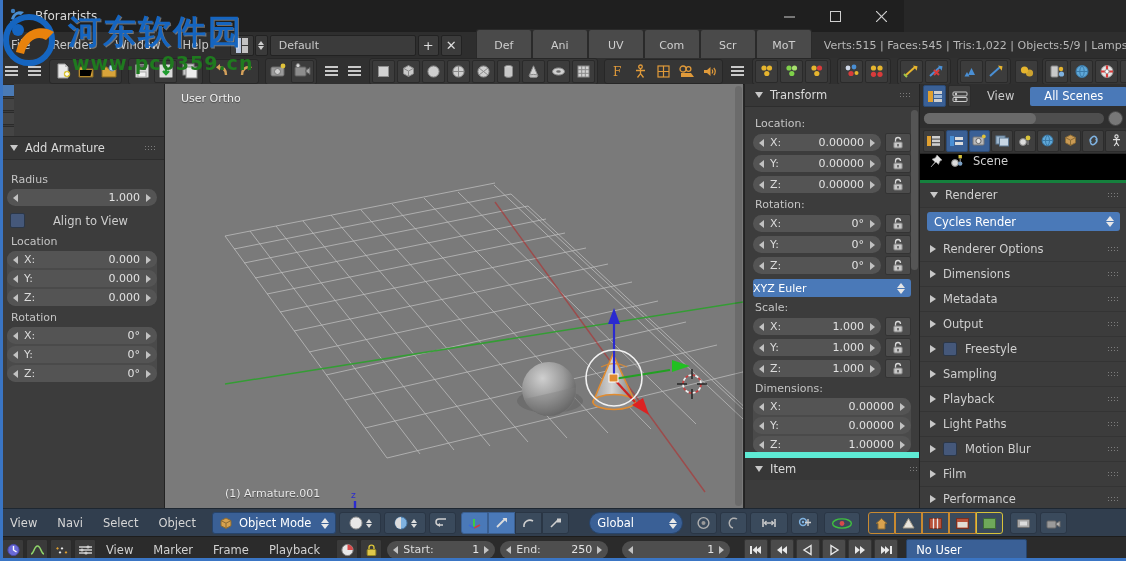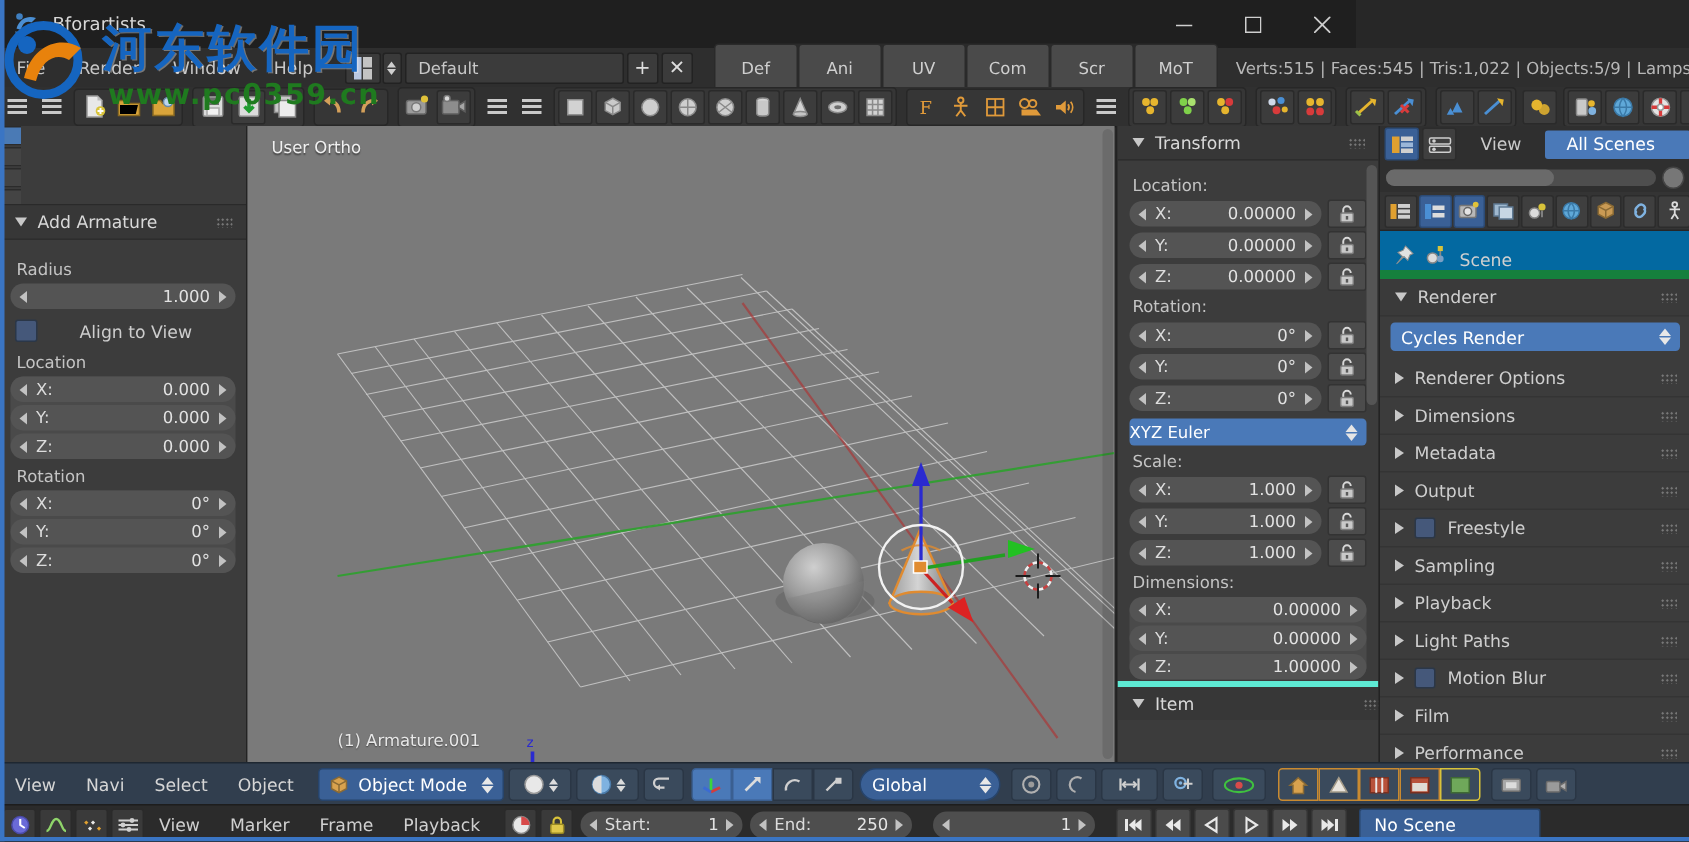--- a/index.html
+++ b/index.html
@@ -109,40 +109,40 @@
   .lockrow{display:flex;align-items:center;gap:4px;margin-bottom:2px;}
   .lockrow .numfield{flex:1;margin-bottom:0;}
   .lockbtn{width:24px;height:17px;background:#4c4c4c;border:1px solid #333;border-radius:2px;
            display:flex;align-items:center;justify-content:center;flex:0 0 auto;}
   .dropsel{height:18px;background:#4a79b8;border-radius:3px;display:flex;align-items:center;
            padding:0 0;margin:4px 0 4px 0;color:#fff;font-size:11px;position:relative;}
   .dropsel .updn{position:absolute;right:6px;display:flex;flex-direction:column;gap:1px;}
   .dropsel .updn .u{width:0;height:0;border-left:4px solid transparent;border-right:4px solid transparent;border-bottom:5px solid #e5e5e5;}
   .dropsel .updn .d{width:0;height:0;border-left:4px solid transparent;border-right:4px solid transparent;border-top:5px solid #e5e5e5;}
   .np-sub{height:22px;background:#373737;display:flex;align-items:center;padding-left:10px;
-          color:#d9d9d9;font-size:11.5px;position:relative;border-top:4px solid #5eead4;}
+          color:#d9d9d9;font-size:11.5px;position:relative;border-top:6px solid #5eead4;}
   .np-scroll{position:absolute;right:1px;top:26px;width:7px;height:160px;background:#555;border-radius:4px;}
 
   
   .props{position:absolute;left:919px;top:0;width:207px;height:424px;background:#3c3c3c;
          border-left:1px solid #232323;overflow:hidden;}
   .pr-hdr{height:24px;background:#2f2f2f;display:flex;align-items:center;padding-left:3px;gap:2px;}
   .pr-tab{height:19px;padding:0 14px;display:flex;align-items:center;font-size:11.5px;color:#cacaca;border-radius:2px;}
   .pr-tab.act{background:#4a79b8;color:#fff;flex:1;}
   .pr-slider{height:20px;background:#2f2f2f;display:flex;align-items:center;padding:0 4px;gap:4px;}
   .pr-track{flex:1;height:11px;background:#4e4e4e;border-radius:6px;position:relative;}
   .pr-track::after{content:"";position:absolute;left:0;top:0;height:11px;width:62%;background:#6a6a6a;border-radius:6px;}
   .pr-knob{width:13px;height:13px;border-radius:50%;background:#777;border:1px solid #444;}
   .pr-icons{height:25px;background:#343434;display:flex;align-items:center;padding-left:3px;gap:1px;
             border-bottom:1px solid #262626;}
   .pibtn{width:21px;height:20px;border-radius:2px;display:flex;align-items:center;justify-content:center;
          background:#3f3f3f;border:1px solid #2c2c2c;}
   .pibtn.sel{background:#3a6096;border-color:#2b4a75;}
-  .pr-bread{height:26px;display:flex;align-items:flex-end;padding-left:8px;gap:7px;background:#0369a1;
-            border-bottom:6px solid #15803d;}
+  .pr-bread{height:26px;display:flex;align-items:flex-start;padding-left:8px;gap:7px;background:#000000;
+            border-bottom:3px solid #15803d;}
   .pr-bread span{font-size:11.5px;color:#d0d0d0;}
   .pr-sect{height:24px;display:flex;align-items:center;padding-left:10px;color:#cfcfcf;font-size:11.5px;
            position:relative;border-bottom:1px solid #343434;}
   .pr-sect.open{background:#3a3a3a;}
   .pr-chk{width:12px;height:12px;background:#45587a;border:1px solid #2b3748;border-radius:2px;margin-right:8px;}
   .renderer-sel{margin:4px 7px 6px 7px;height:19px;background:#4a79b8;border-radius:3px;display:flex;
                 align-items:center;padding:0 7px;color:#fff;font-size:11.5px;position:relative;}
 
   
   .bot3d{position:absolute;left:0;top:508px;width:1126px;height:28px;background:#313e4e;
@@ -151,21 +151,21 @@
   .modebox{height:20px;background:#3a6096;border:1px solid #27446b;border-radius:3px;display:flex;
            align-items:center;padding:0 6px;margin-left:6px;gap:6px;color:#fff;font-size:11.5px;position:relative;}
   .bbtn{height:20px;min-width:21px;background:#3a4a5c;border:1px solid #2a3645;border-radius:3px;
         display:flex;align-items:center;justify-content:center;margin-left:3px;padding:0 2px;}
   .bbtn.on{background:#4a79b8;border-color:#3a5f91;}
   .bgrp{display:flex;align-items:center;margin-left:5px;}
   .bgrp .bbtn{margin-left:0;border-radius:0;}
   .bgrp .bbtn:first-child{border-radius:3px 0 0 3px;}
   .bgrp .bbtn:last-child{border-radius:0 3px 3px 0;}
   .globalsel{height:20px;width:78px;background:#3a6096;border:1px solid #27446b;border-radius:11px;
-             display:flex;align-items:center;padding:0 7px;color:#fff;font-size:11.5px;margin-left:4px;position:relative;}
+             display:flex;align-items:center;padding:0 7px;color:#fff;font-size:11.5px;margin-left:20px;position:relative;}
 
   
   .timeline{position:absolute;left:0;top:536px;width:1126px;height:25px;background:#2b2b2b;
             display:flex;align-items:center;border-top:1px solid #1d1d1d;}
   .tl-btn{width:20px;height:19px;background:#3a3a3a;border:1px solid #2a2a2a;border-radius:2px;
           margin-left:2px;display:flex;align-items:center;justify-content:center;}
   .tl-menu{padding:0 10px;font-size:11.5px;color:#d0d0d0;}
   .tl-num{height:18px;background:#4e4e4e;border-radius:9px;display:flex;align-items:center;
           padding:0 6px;margin-left:5px;min-width:96px;position:relative;}
   .tl-num .nm{font-size:11px;color:#dcdcdc;margin-left:5px;}
@@ -1375,21 +1375,21 @@
       </div>
       <div class="tl-pbtn">
         <svg width="14" height="12" viewBox="0 0 14 12">
             <path d="M2 2l5 4-5 4z" fill="#e8e8e8"></path>
             <path d="M6 2l4.5 4L6 10z" fill="#e8e8e8"></path>
             <rect x="11" y="2" width="2" height="8" fill="#e8e8e8"></rect>
           </svg>
       </div>
     </div>
 
-    <div class="nosync">No Scene</div>
+    <div class="nosync">No User</div>
   </div>
 
   <div class="blue-edge"></div>
   <div class="blue-edge-b"></div>
 
   <div class="wm wm-logo">
     <svg width="62" height="52" viewBox="0 0 62 52">
       <circle cx="27" cy="26" r="23" fill="none" stroke="#1565c0" stroke-width="6"></circle>
       <path d="M14 38 C20 14, 40 10, 52 18 L44 26 C36 21, 26 25, 22 40 Z" fill="#e8820c"></path>
       <circle cx="16" cy="16" r="6" fill="#1565c0"></circle>

